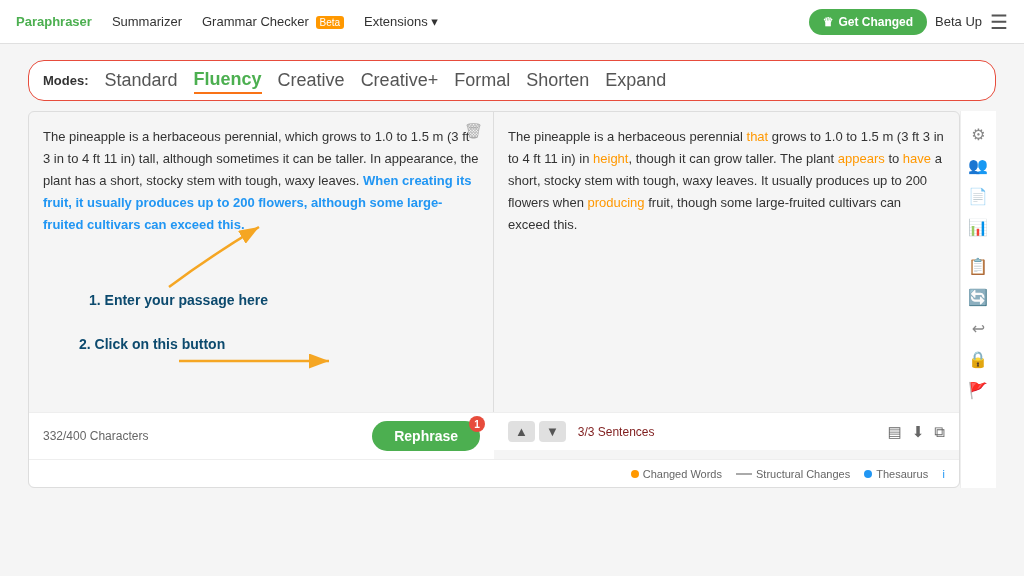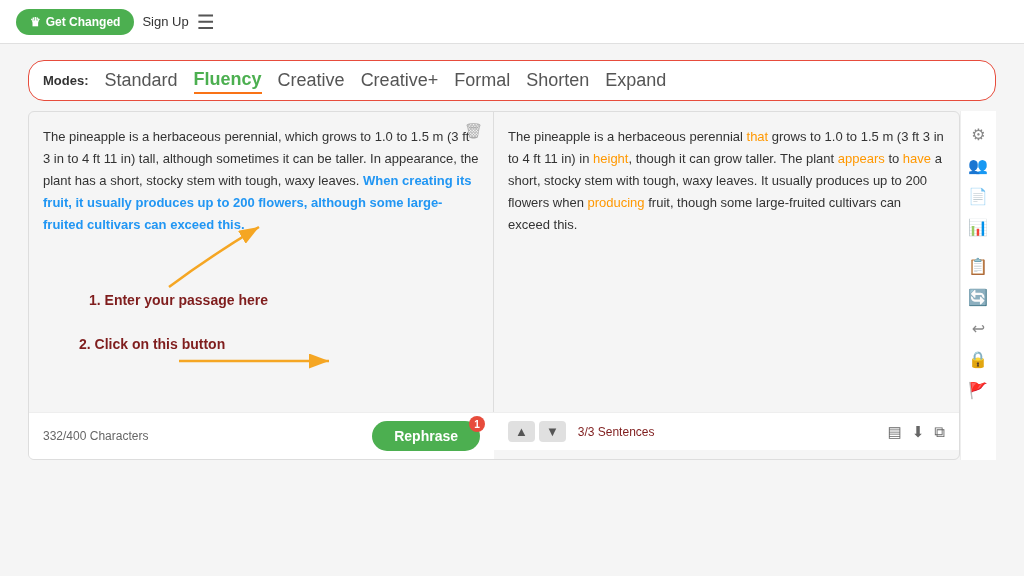--- a/index.html
+++ b/index.html
@@ -98,41 +98,47 @@
 
     .page-wrapper { background: #f5f5f5; min-height: 576px; }
 
     
     .panels-wrapper { display: flex; }
     .panel-left-wrap { flex: 1; position: relative; }
     .panel-right-wrap { flex: 1; position: relative; }
 
     .annotation-text {
       position: absolute;
-      color: #7f1d1d;
+      color: #0c4a6e;
       font-size: 14px;
       font-weight: 600;
       text-align: left;
       pointer-events: none;
     }
 
     .full-border { border: 1px solid #ddd; border-radius: 6px; overflow: hidden; }
   </style>
 </head>
 <body>
 
 <div class="page-wrapper">
 
   <nav class="navbar">
+    <div class="nav-links">
+      <a class="nav-link" style="color:#4caf50;font-weight:600;">Paraphraser</a>
+      <a class="nav-link">Summarizer</a>
+      <a class="nav-link">Grammar Checker <span class="grammar-badge">Beta</span></a>
+      <a class="nav-link">Extensions ▾</a>
+    </div>
     <div class="nav-right">
       <button class="btn-premium">
         <span>♛</span>
         <span>Get Changed</span>
       </button>
-      <button class="btn-signup">Sign Up</button>
+      <button class="btn-signup">Beta Up</button>
       <span class="hamburger">☰</span>
     </div>
   </nav>
 
   <div class="main-container">
 
     <div class="modes-bar">
       <span class="modes-label">Modes:</span>
       <span class="mode-item">Standard</span>
       <span class="mode-item active">Fluency</span>
@@ -209,20 +215,35 @@
                 </div>
                 <div class="footer-actions">
                   <button class="footer-icon-btn">▤</button>
                   <button class="footer-icon-btn">⬇</button>
                   <button class="footer-icon-btn">⧉</button>
                 </div>
               </div>
             </div>
           </div>
 
+          <div class="legend-bar">
+            <div class="legend-item">
+              <div class="legend-dot" style="background:#ff9800;"></div>
+              <span>Changed Words</span>
+            </div>
+            <div class="legend-item">
+              <div class="legend-line" style="background:#aaa;"></div>
+              <span>Structural Changes</span>
+            </div>
+            <div class="legend-item">
+              <div class="legend-dot" style="background:#2196f3;"></div>
+              <span>Thesaurus</span>
+            </div>
+            <span style="color:#2196f3;cursor:pointer;">ℹ</span>
+          </div>
         </div>
       </div>
 
       <div class="sidebar-icons">
         <button class="sidebar-icon-btn">⚙</button>
         <button class="sidebar-icon-btn">👥</button>
         <button class="sidebar-icon-btn">📄</button>
         <button class="sidebar-icon-btn">📊</button>
         <button class="sidebar-icon-btn" style="margin-top:8px;">📋</button>
         <button class="sidebar-icon-btn">🔄</button>

